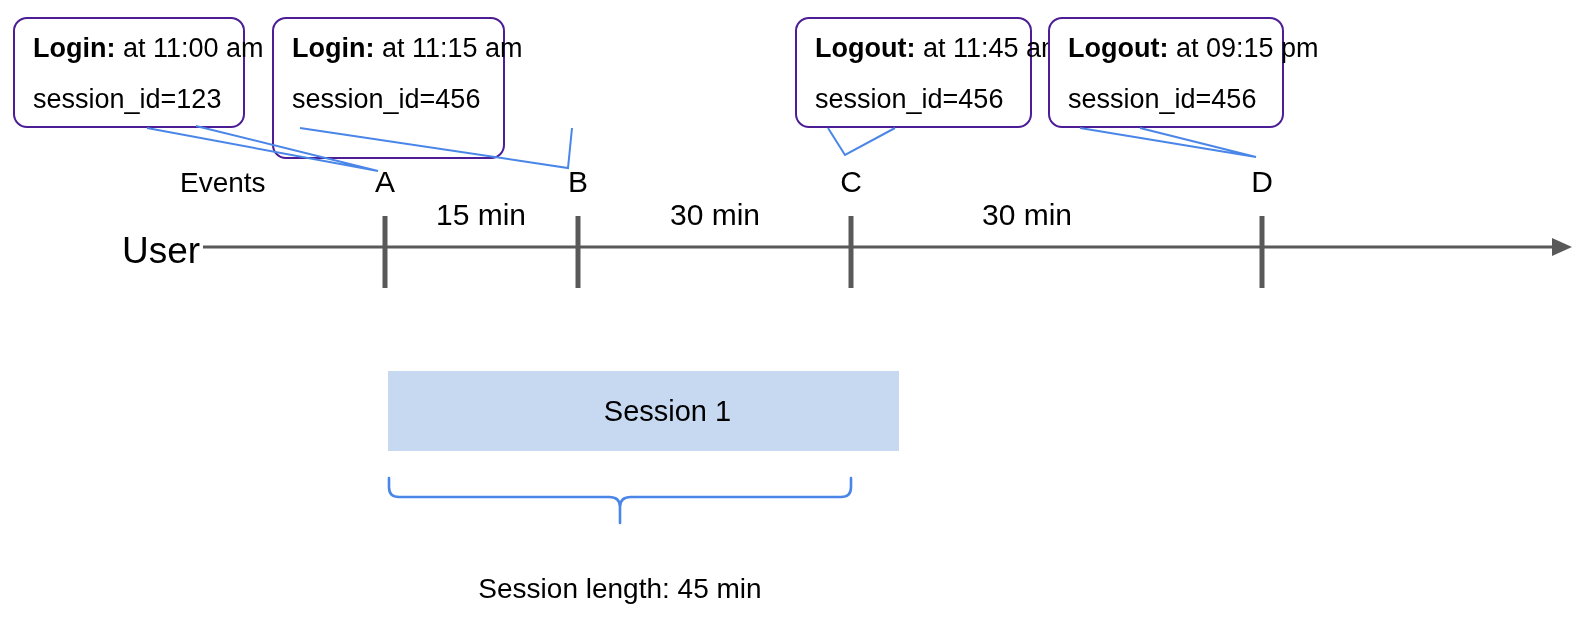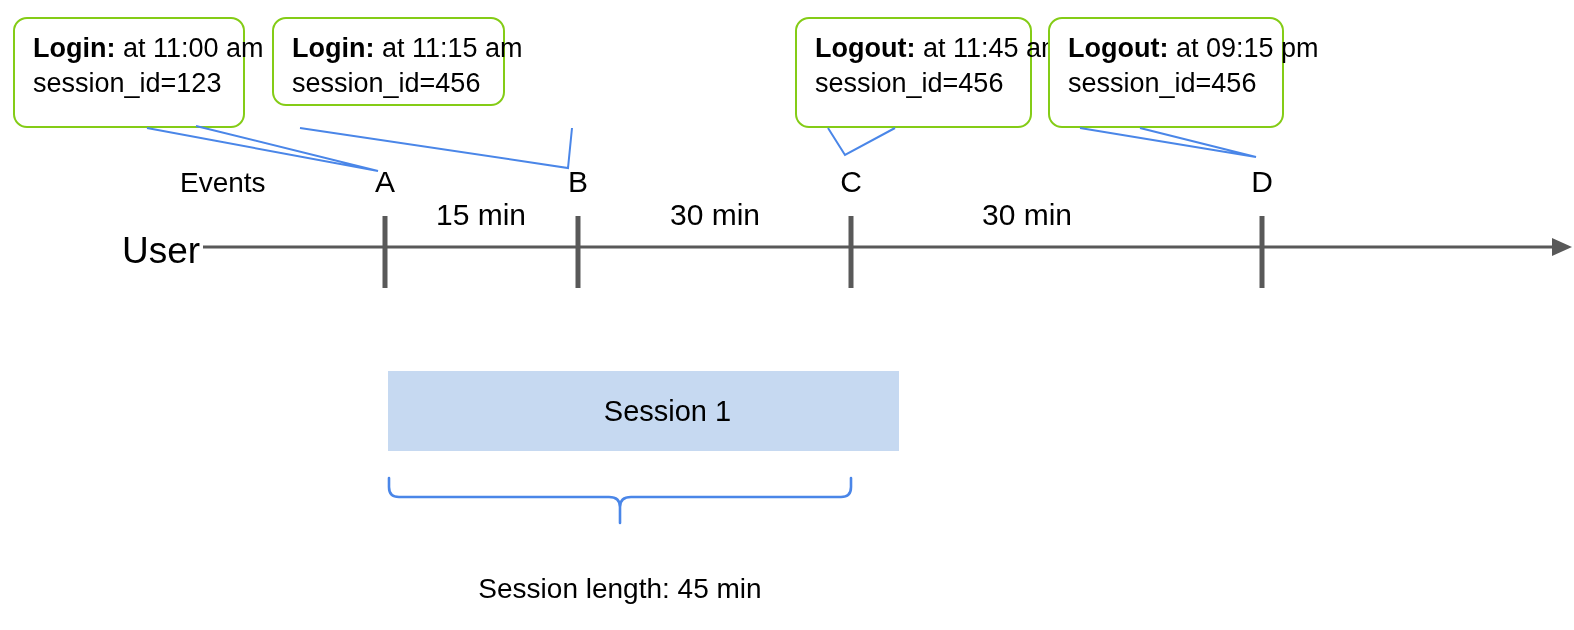--- a/index.html
+++ b/index.html
@@ -20,30 +20,30 @@
     position: absolute;
     left: 0;
     top: 0;
     width: 1574px;
     height: 630px;
     pointer-events: none;
   }
   .callout {
     position: absolute;
     box-sizing: border-box;
-    border: 2px solid #84cc16;
+    border: 2px solid #4c1d95;
     border-radius: 14px;
     background: #ffffff;
     padding: 12px 16px 10px 18px;
     line-height: 1.30;
     font-size: 27px;
     white-space: nowrap;
   }
   .callout .line1 { display: block; }
-  .callout .line2 { display: block; }
+  .callout .line2 { display: block; margin-top: 16px; }
   .callout .kind { font-weight: bold; }
   .callout .rest { font-weight: normal; }
 
   .axis-label {
     position: absolute;
     font-size: 37px;
     white-space: nowrap;
     margin-left: 32px;
   }
   .events-label {
@@ -82,21 +82,21 @@
 </head>
 <body>
 
 <div id="canvas">
 
   <div class="callout" style="left:13px; top:17px; width:232px; height:111px;">
     <span class="line1"><span class="kind">Login:</span><span class="rest"> at 11:00 am</span></span>
     <span class="line2">session_id=123</span>
   </div>
 
-  <div class="callout" style="left:272px; top:17px; width:233px; height:89px;">
+  <div class="callout" style="left:272px; top:17px; width:233px; height:142px;">
     <span class="line1"><span class="kind">Login:</span><span class="rest"> at 11:15 am</span></span>
     <span class="line2">session_id=456</span>
   </div>
 
   <div class="callout" style="left:795px; top:17px; width:237px; height:111px;">
     <span class="line1"><span class="kind">Logout:</span><span class="rest"> at 11:45 am</span></span>
     <span class="line2">session_id=456</span>
   </div>
 
   <div class="callout" style="left:1048px; top:17px; width:236px; height:111px;">

